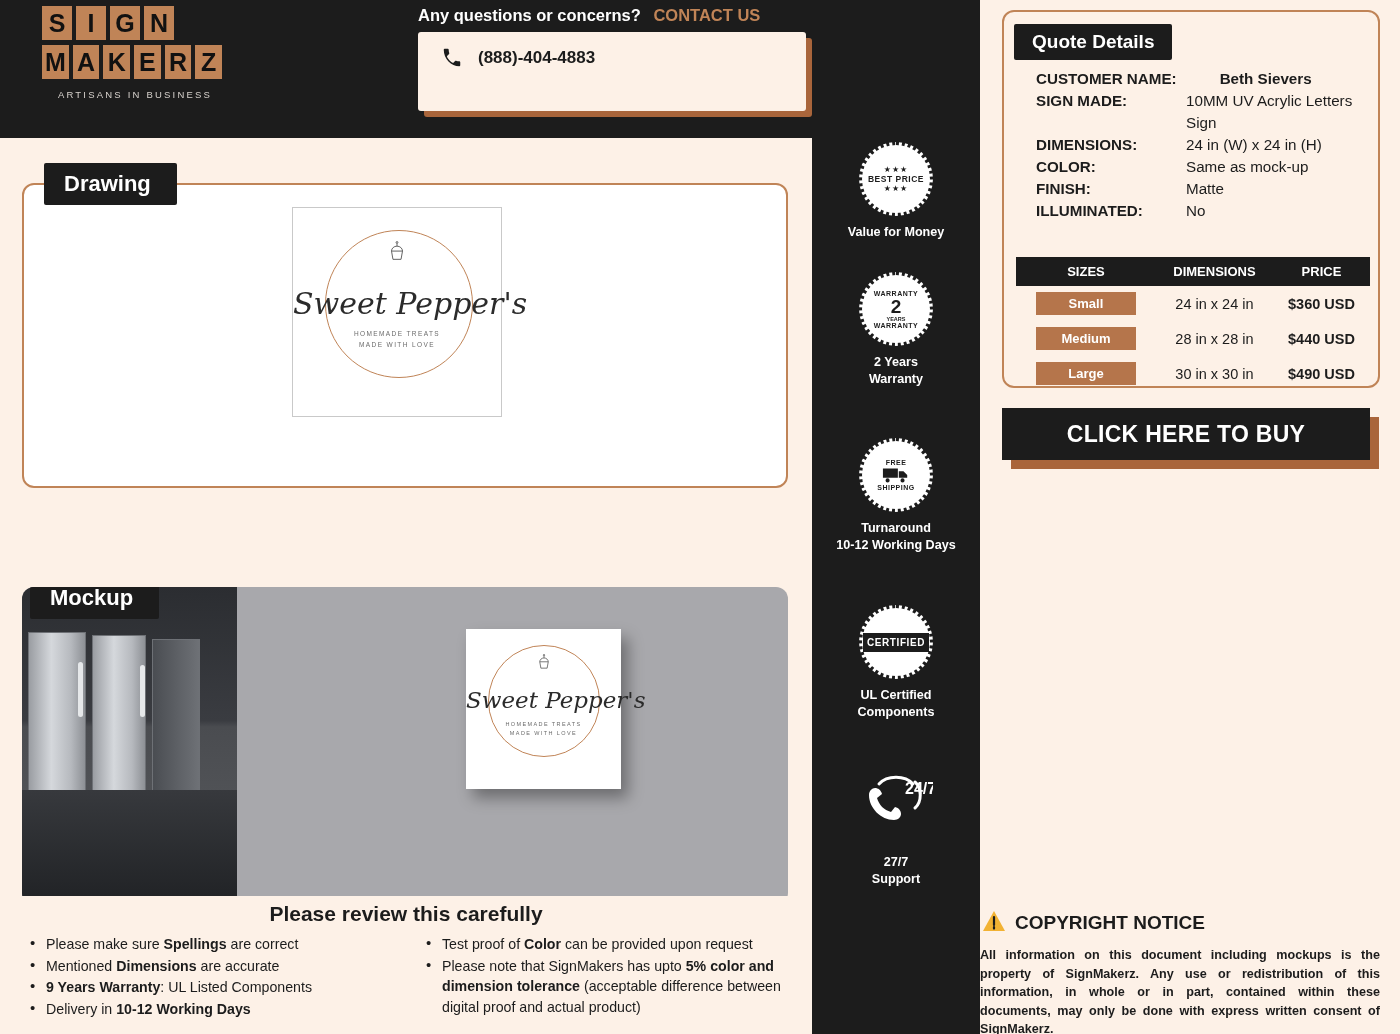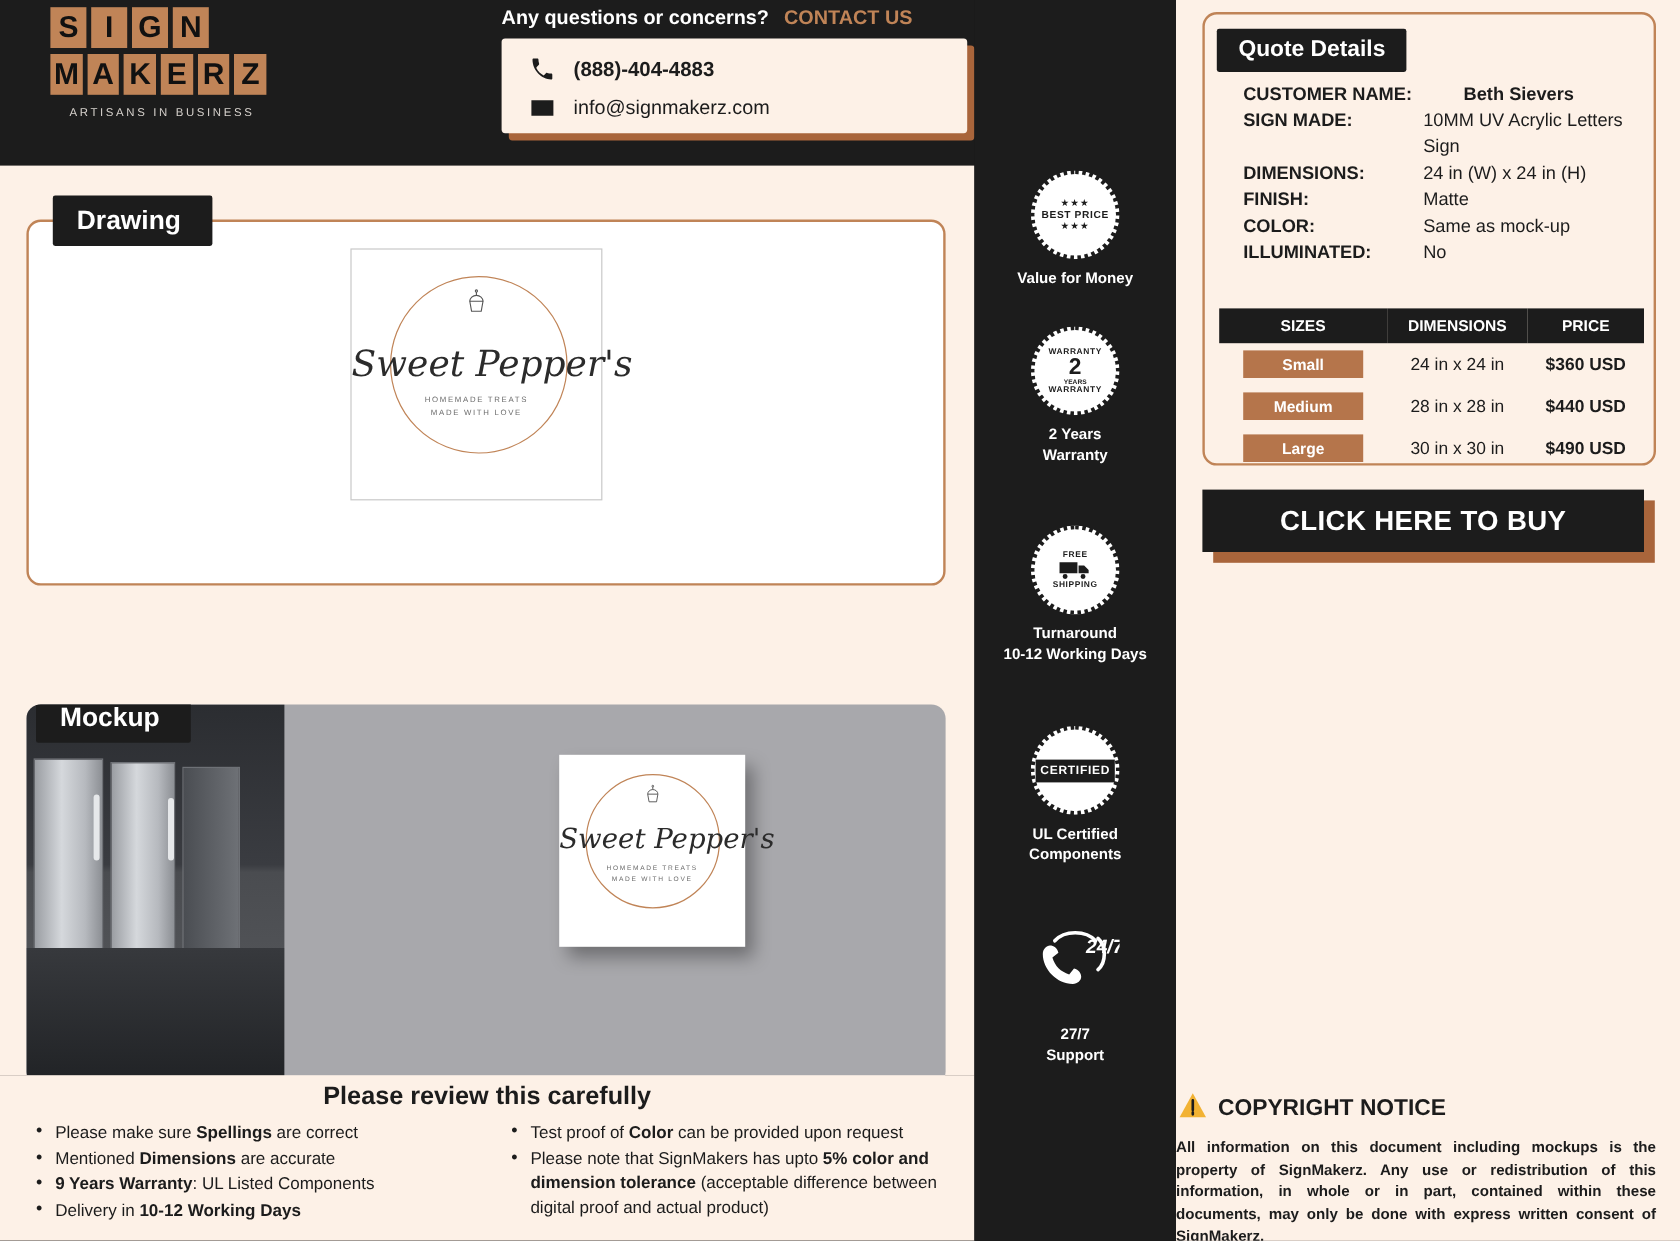--- a/index.html
+++ b/index.html
@@ -241,28 +241,20 @@
       </div>
 
       <div class="contact-card">
         <div class="contact-row">
           <span class="c-ico">
             <svg width="22" height="22" viewBox="0 0 24 24" fill="#1c1c1c">
                 <path d="M6.6 10.8c1.4 2.8 3.8 5.1 6.6 6.6l2.2-2.2c.3-.3.7-.4 1-.2 1.2.4 2.4.6 3.6.6.6 0 1 .4 1 1V20c0 .6-.4 1-1 1C11.2 21 3 12.8 3 2.9c0-.6.4-1 1-1h3.4c.6 0 1 .4 1 1 0 1.3.2 2.5.6 3.6.1.4 0 .8-.2 1l-2.2 2.3z"></path>
               </svg>
           </span>
           <span class="c-text">(888)-404-4883</span>
-        </div>
-        <div class="contact-row">
-          <span class="c-ico">
-            <svg width="22" height="22" viewBox="0 0 24 24" fill="#1c1c1c">
-                <path d="M2 5h20v14H2V5zm10 8L3.5 6.8h17L12 13z"></path>
-              </svg>
-          </span>
-          <span class="c-text mail">info@signmakerz.com</span>
         </div>
       </div>
     </div>
 
     <div class="left-body">
 
       <div class="panel" id="drawing-panel">
         <div class="panel-label">Drawing</div>
         <div class="drawing-art">
           <div class="art">
@@ -370,21 +362,21 @@
 
     <div class="badge-item" style="top:605px;">
       <div class="badge-circle dotted">
         <div style="width:66px;height:19px;background:#1c1c1c;color:#fff;font-size:10px;font-weight:700;display:flex;align-items:center;justify-content:center;letter-spacing:.6px;">CERTIFIED</div>
       </div>
       <div class="badge-caption">UL Certified</div>
       <div class="badge-caption">Components</div>
     </div>
 
     <div class="badge-item" style="top:760px;">
-      <div class="badge-circle" style="background:transparent;font-style:italic;">
+      <div class="badge-circle" style="background:transparent;">
         <svg width="74" height="62" viewBox="0 0 74 62" fill="none">
           <path d="M20 18c8-9 26-9 34 0" stroke="#fff" stroke-width="3" stroke-linecap="round"></path>
           <path d="M56 16c7 6 7 20 0 26" stroke="#fff" stroke-width="3" stroke-linecap="round"></path>
           <text x="46" y="28" fill="#fff" font-size="16" font-weight="bold" font-family="Liberation Sans, sans-serif">24/7</text>
           <path d="M16 22c3 0 6 2 7 6l-5 4c2 7 7 12 14 14l4-5c4 1 6 4 6 7 0 3-3 6-7 6C22 54 10 42 10 29c0-4 3-7 6-7z" fill="#fff"></path>
         </svg>
       </div>
       <div class="badge-caption" style="margin-top:20px;">27/7</div>
       <div class="badge-caption">Support</div>
     </div>
@@ -403,26 +395,26 @@
         <div id="spec-rows">
             <div class="spec-row">
               <span class="spec-key">SIGN MADE:</span>
               <span class="spec-val">10MM UV Acrylic Letters Sign</span>
             </div>
             <div class="spec-row">
               <span class="spec-key">DIMENSIONS:</span>
               <span class="spec-val">24 in (W) x 24 in (H)</span>
             </div>
             <div class="spec-row">
+              <span class="spec-key">COLOR:</span>
+              <span class="spec-val">Same as mock-up</span>
+            </div>
+            <div class="spec-row">
               <span class="spec-key">FINISH:</span>
               <span class="spec-val">Matte</span>
-            </div>
-            <div class="spec-row">
-              <span class="spec-key">COLOR:</span>
-              <span class="spec-val">Same as mock-up</span>
             </div>
             <div class="spec-row">
               <span class="spec-key">ILLUMINATED:</span>
               <span class="spec-val">No</span>
             </div>
           </div>
       </div>
 
       <table class="size-table">
         <thead>

